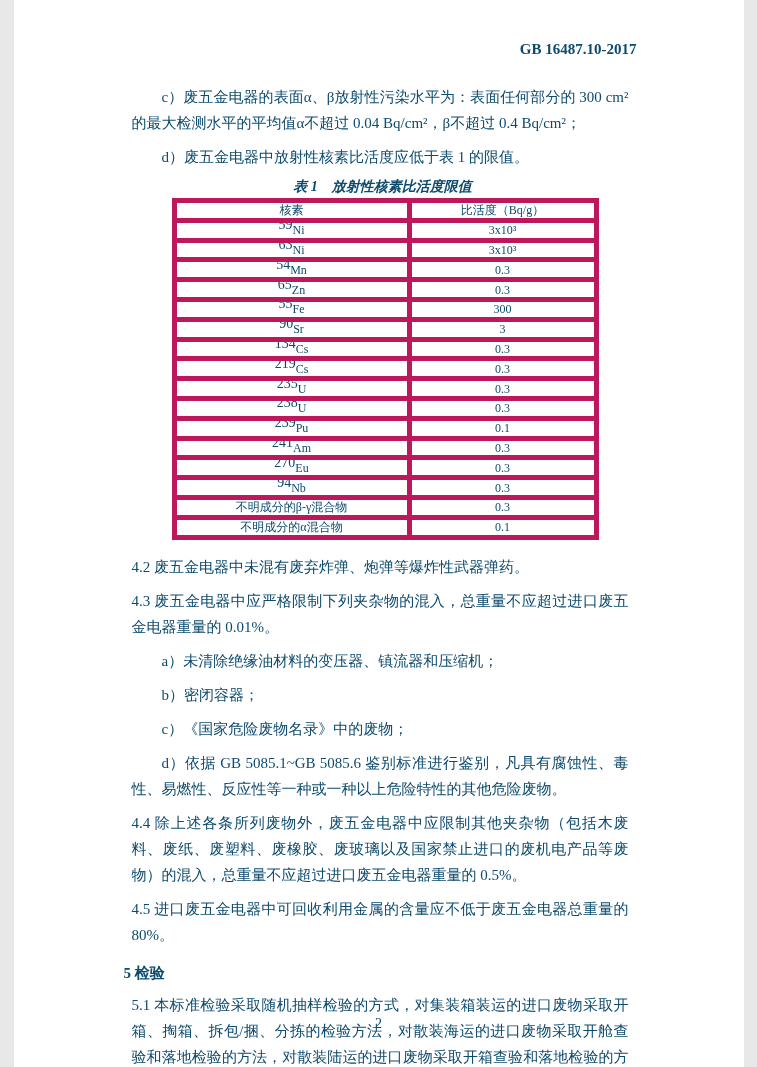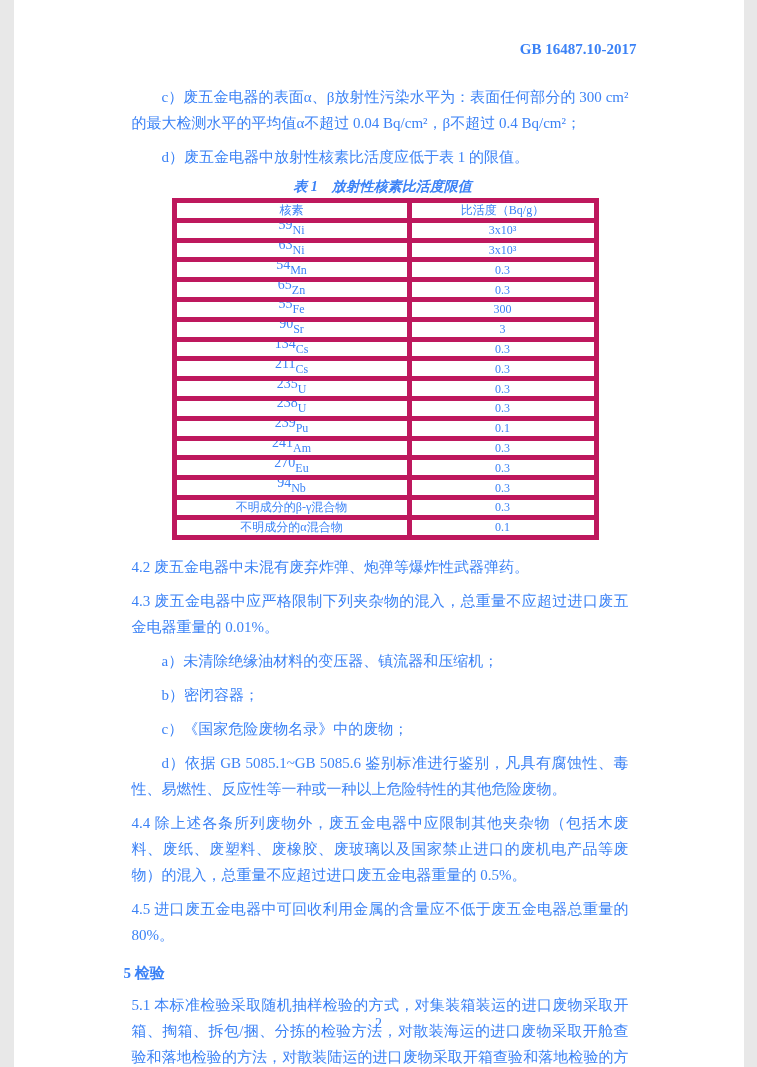--- a/index.html
+++ b/index.html
@@ -4,21 +4,21 @@
 <style>
   html,body { margin:0; padding:0; background:#e8e8e8; }
   .page {
     position:relative;
     width:730px; height:1067px;
     margin:0 auto;
     background:#ffffff;
     box-sizing:border-box;
     padding:40px 107px 0 110px;
     font-family:"Liberation Serif","DejaVu Serif",serif;
-    color:#3b82f6;
+    color:#0c4a6e;
     overflow:hidden;
   }
   .doc-header {
     text-align:right;
     font-weight:700;
     font-size:15px;
     line-height:18px;
   }
   .para {
     font-size:15px;
@@ -125,21 +125,21 @@
         </tr>
         <tr>
           <td><sup>90</sup>Sr</td>
           <td>3</td>
         </tr>
         <tr>
           <td><sup>134</sup>Cs</td>
           <td>0.3</td>
         </tr>
         <tr>
-          <td><sup>211</sup>Cs</td>
+          <td><sup>219</sup>Cs</td>
           <td>0.3</td>
         </tr>
         <tr>
           <td><sup>235</sup>U</td>
           <td>0.3</td>
         </tr>
         <tr>
           <td><sup>238</sup>U</td>
           <td>0.3</td>
         </tr>

